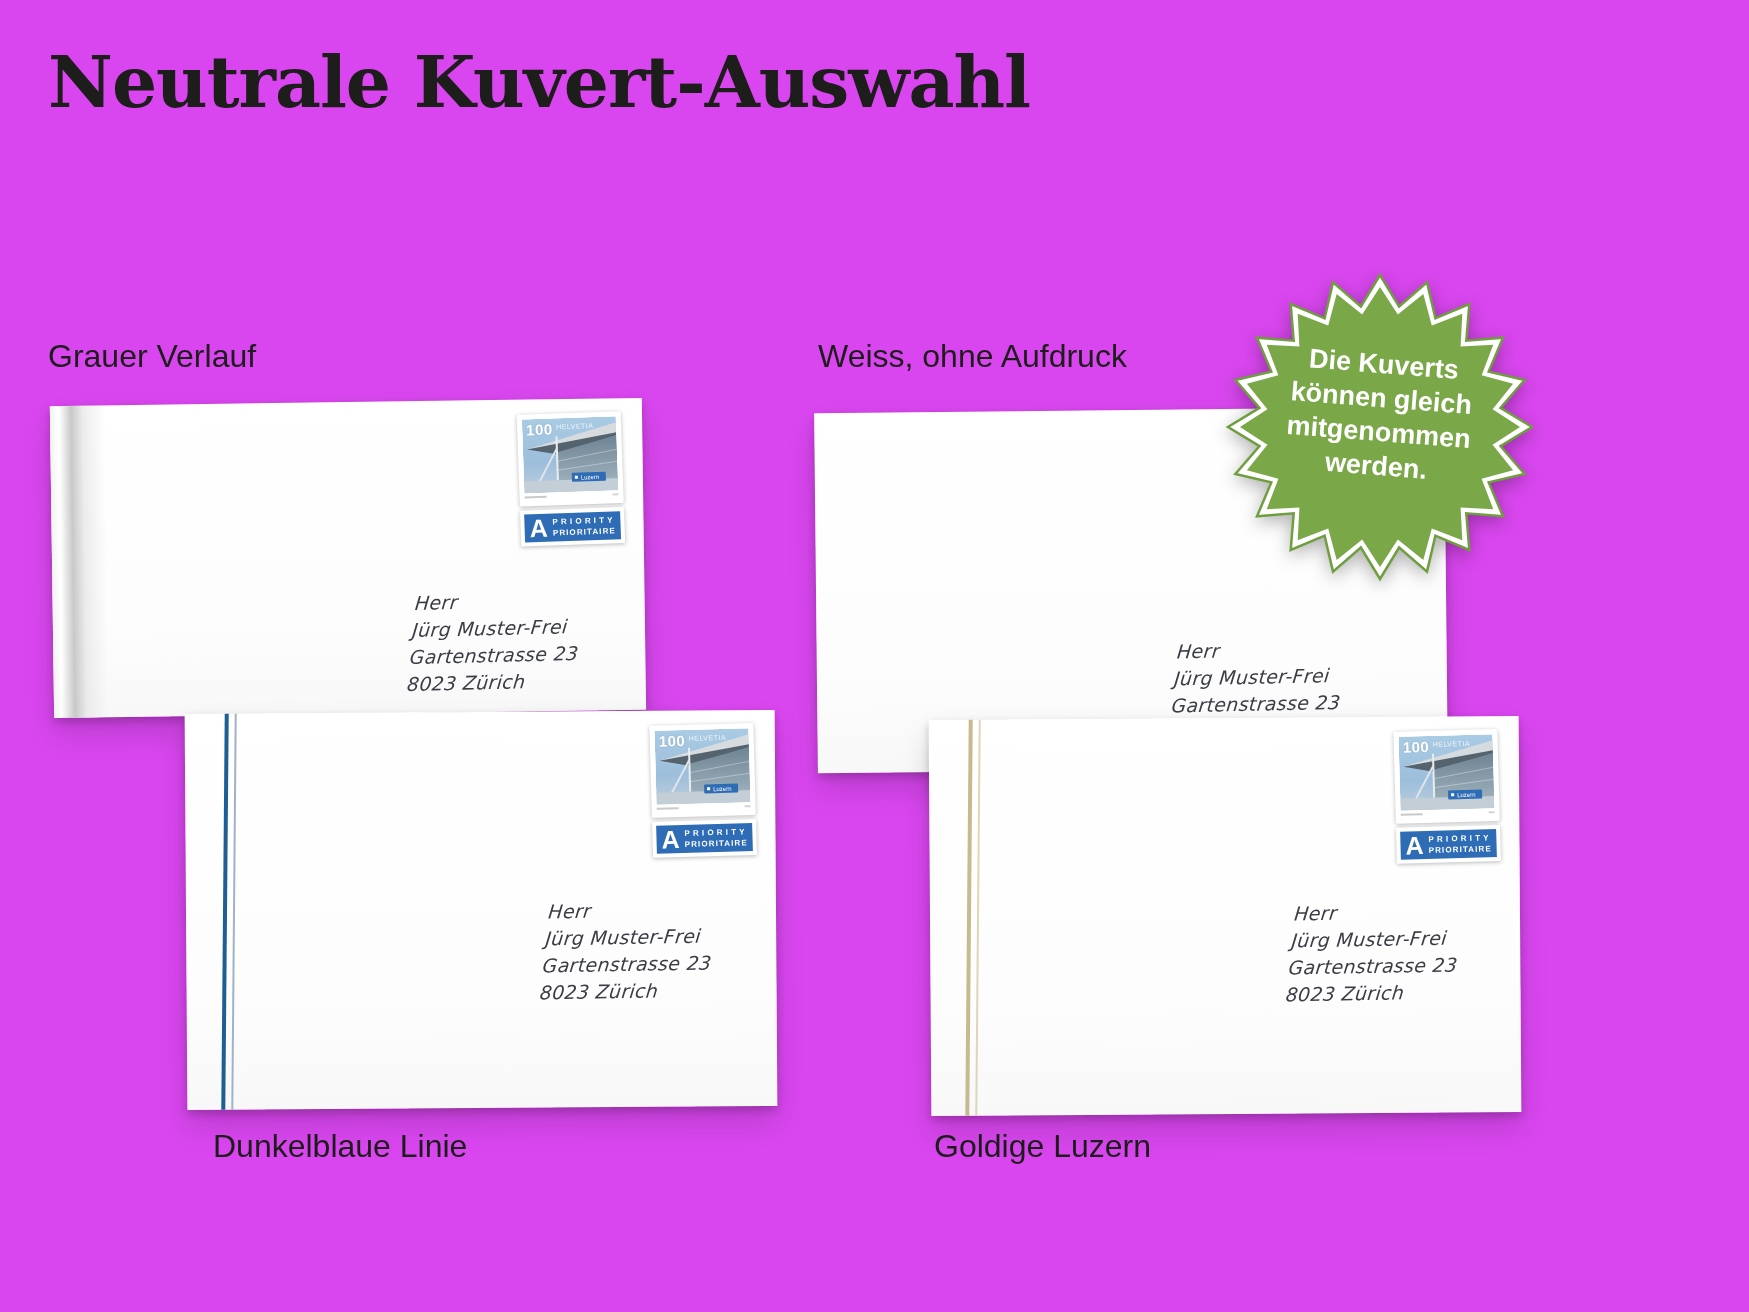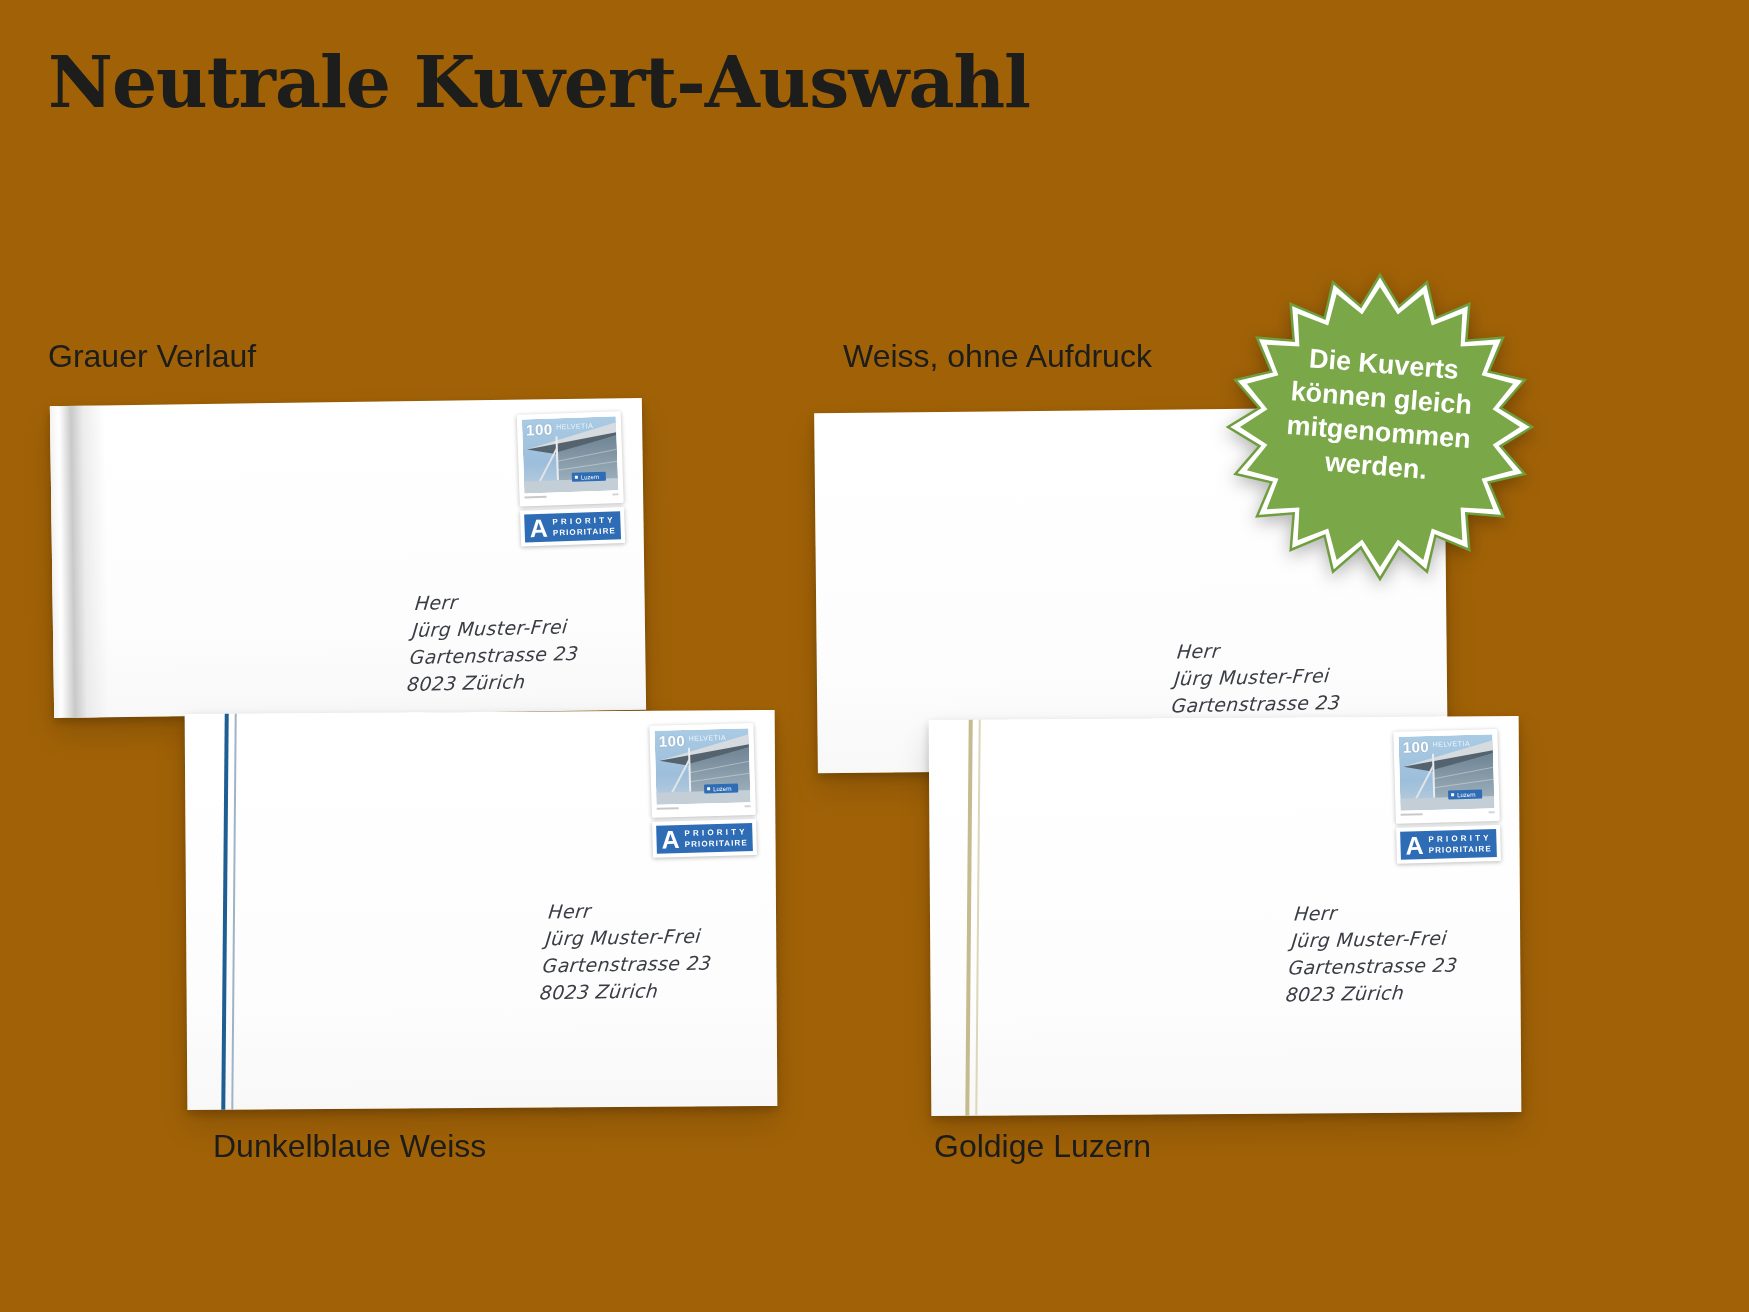--- a/index.html
+++ b/index.html
@@ -1,17 +1,17 @@
 <!DOCTYPE html>
 <html><head>
 <meta charset="utf-8">
 <style>
   html,body{margin:0;padding:0;}
   body{font-family:"Liberation Sans",sans-serif;background:#9a9a9a;}
-  #canvas{position:relative;width:1749px;height:1312px;background:#a16207;overflow:hidden;}
+  #canvas{position:relative;width:1749px;height:1312px;background:#d946ef;overflow:hidden;}
 
   
   .title{position:absolute;left:48px;top:40px;font-family:"DejaVu Serif",serif;
          font-weight:700;font-size:71px;letter-spacing:-1px;color:#1d1d1b;}
   .intro{position:absolute;left:48px;top:176px;font-size:33px;line-height:46px;color:#1d1d1b;}
 
   .sec-label{position:absolute;font-size:32px;color:#1d1d1b;white-space:nowrap;}
 
   
   .env{position:absolute;background:linear-gradient(180deg,#ffffff 0%,#fdfdfd 70%,#f8f8f8 100%);
@@ -74,22 +74,22 @@
 </head>
 <body>
 
 <div id="canvas">
 
   <div class="title">Neutrale Kuvert-Auswahl</div>
   <div class="intro">
   </div>
 
   <div class="sec-label" style="left:48px;top:338px;">Grauer Verlauf</div>
-  <div class="sec-label" style="left:818px;top:338px;margin-left:25px;">Weiss, ohne Aufdruck</div>
-  <div class="sec-label" style="left:213px;top:1128px;">Dunkelblaue Weiss</div>
+  <div class="sec-label" style="left:818px;top:338px;">Weiss, ohne Aufdruck</div>
+  <div class="sec-label" style="left:213px;top:1128px;">Dunkelblaue Linie</div>
   <div class="sec-label" style="left:934px;top:1128px;">Goldige Luzern</div>
 
   <div class="env env-1">
     <div class="grad-strip2"></div>
     <div class="grad-strip"></div>
 
     <div class="stampblock">
       <div class="stamp">
         <div class="stamp-img">
           <svg width="94" height="74" viewBox="0 0 94 74">

